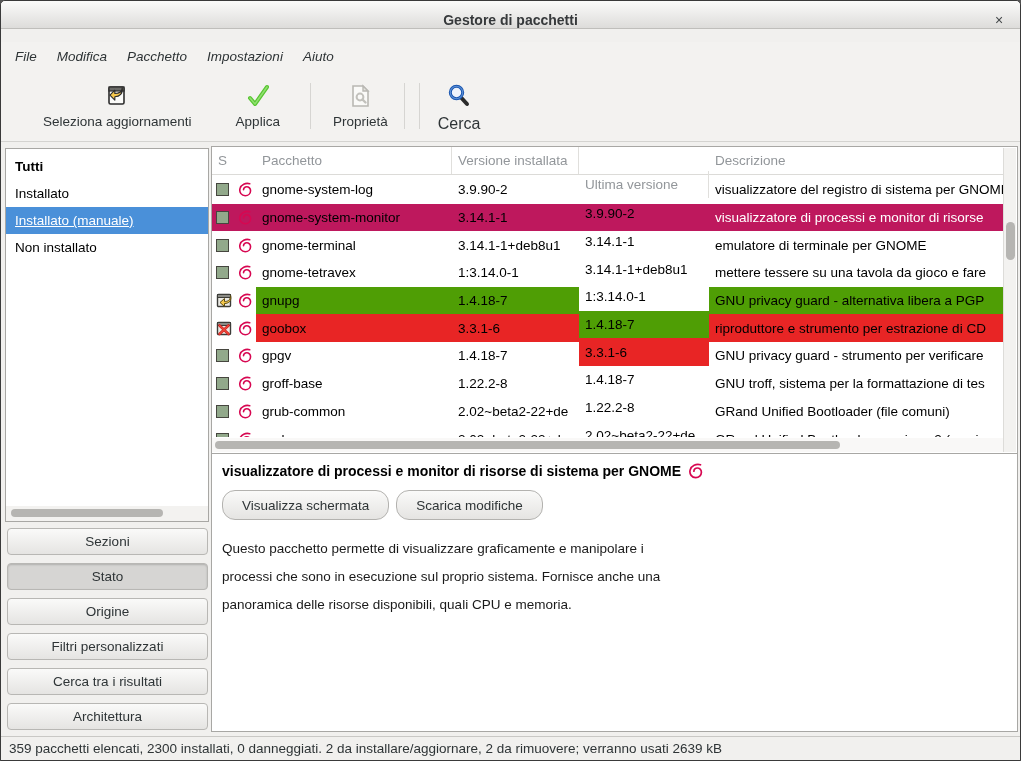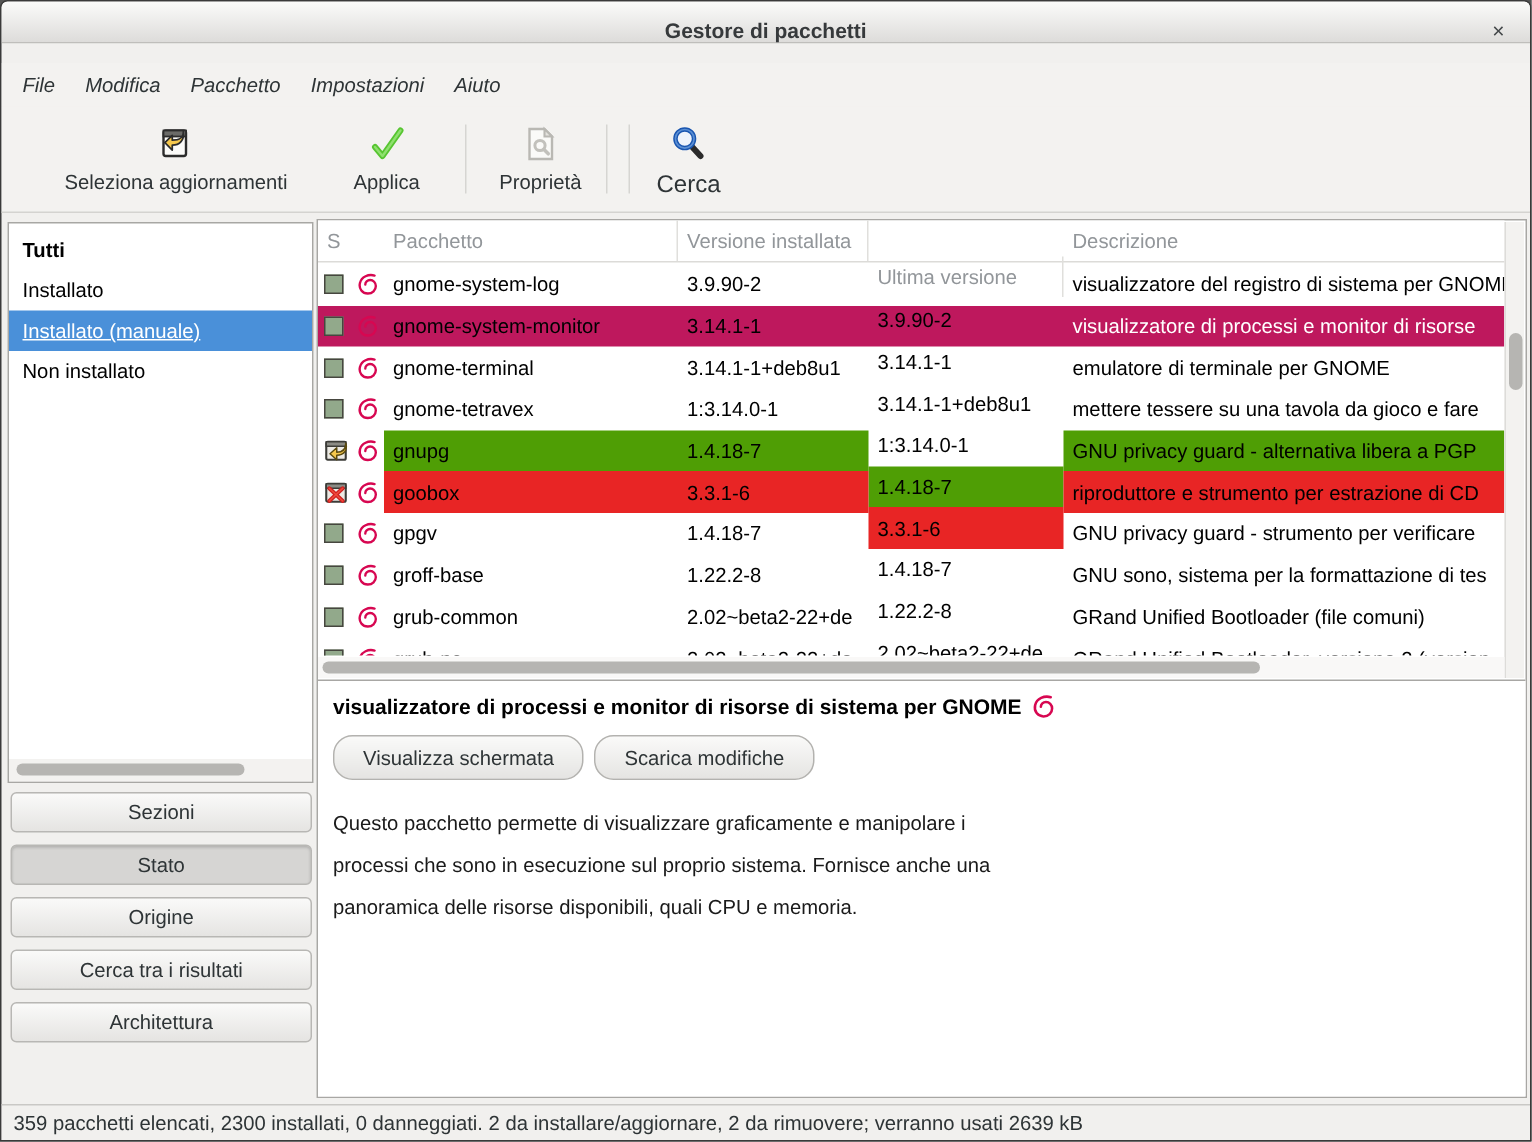--- a/index.html
+++ b/index.html
@@ -212,20 +212,21 @@
       </div>
     <div class="hbar">
       <div class="thumb"></div>
     </div>
   </div>
 
   <div class="side-buttons" id="sidebtns">
       <div class="side-btn">Sezioni</div>
       <div class="side-btn active">Stato</div>
       <div class="side-btn">Origine</div>
+      <div class="side-btn">Filtri personalizzati</div>
       <div class="side-btn">Cerca tra i risultati</div>
       <div class="side-btn">Architettura</div>
     </div>
 
   <div class="rightpane">
     <div class="thead">
       <div class="hc c-s">S</div>
       <div class="hc c-i"></div>
       <div class="hc c-pkg b">Pacchetto</div>
       <div class="hc c-v1 b">Versione installata</div>
@@ -366,21 +367,21 @@
           <div class="cell c-i">
             <span>
               <svg width="15" height="15" viewBox="0 0 16 16">
   <path d="M12.5 1.8 C 8.2 0.6 3.2 2.6 2.1 7.1 C 1.1 11.2 3.9 14.6 7.7 14.6 C 11 14.6 13.4 12.2 13.4 9.3 C 13.4 6.8 11.5 5 9.3 5 C 7.4 5 5.9 6.4 5.9 8.2" fill="none" stroke="#d70751" stroke-width="1.7" stroke-linecap="round"></path>
               </svg>
             </span>
           </div>
           <div class="cell c-pkg">groff-base</div>
           <div class="cell c-v1">1.22.2-8</div>
           <div class="cell c-v2">1.22.2-8</div>
-          <div class="cell c-desc">GNU sono, sistema per la formattazione di tes</div>
+          <div class="cell c-desc">GNU troff, sistema per la formattazione di tes</div>
         </div>
         <div class="trow">
           <div class="cell c-s">
             <span class="sq" style="background:#92a98b"></span>
           </div>
           <div class="cell c-i">
             <span>
               <svg width="15" height="15" viewBox="0 0 16 16">
   <path d="M12.5 1.8 C 8.2 0.6 3.2 2.6 2.1 7.1 C 1.1 11.2 3.9 14.6 7.7 14.6 C 11 14.6 13.4 12.2 13.4 9.3 C 13.4 6.8 11.5 5 9.3 5 C 7.4 5 5.9 6.4 5.9 8.2" fill="none" stroke="#d70751" stroke-width="1.7" stroke-linecap="round"></path>
               </svg>

